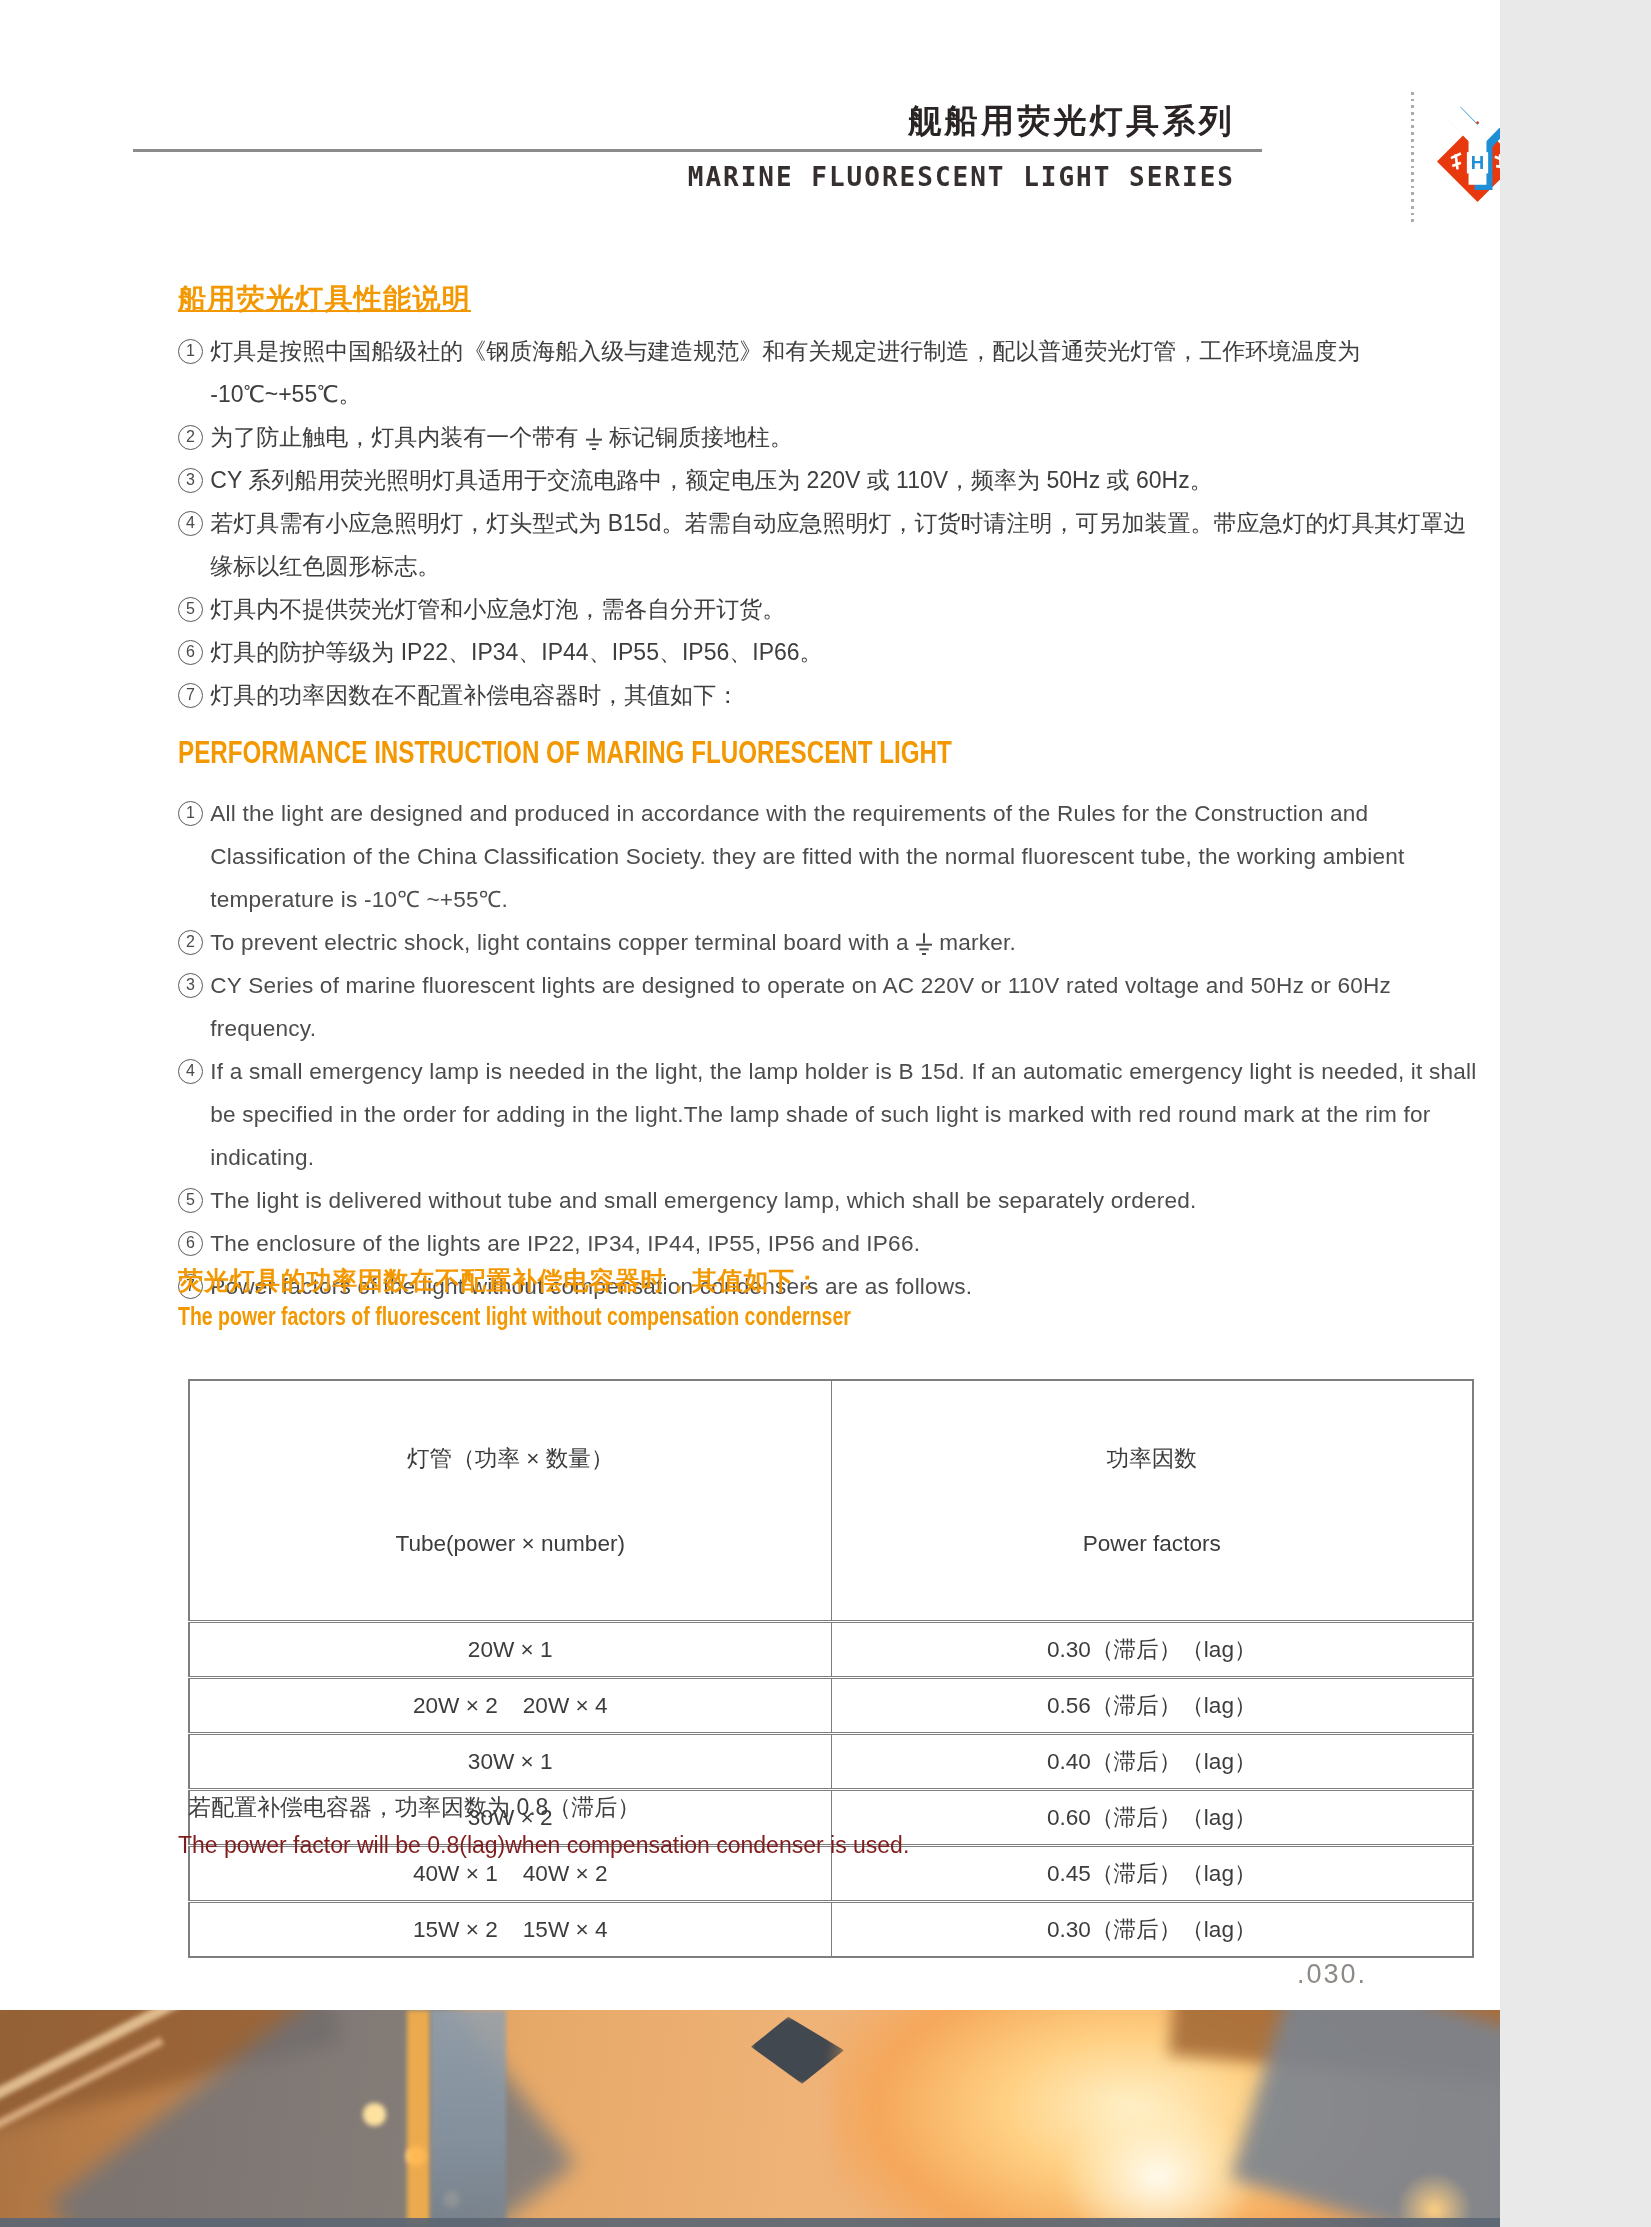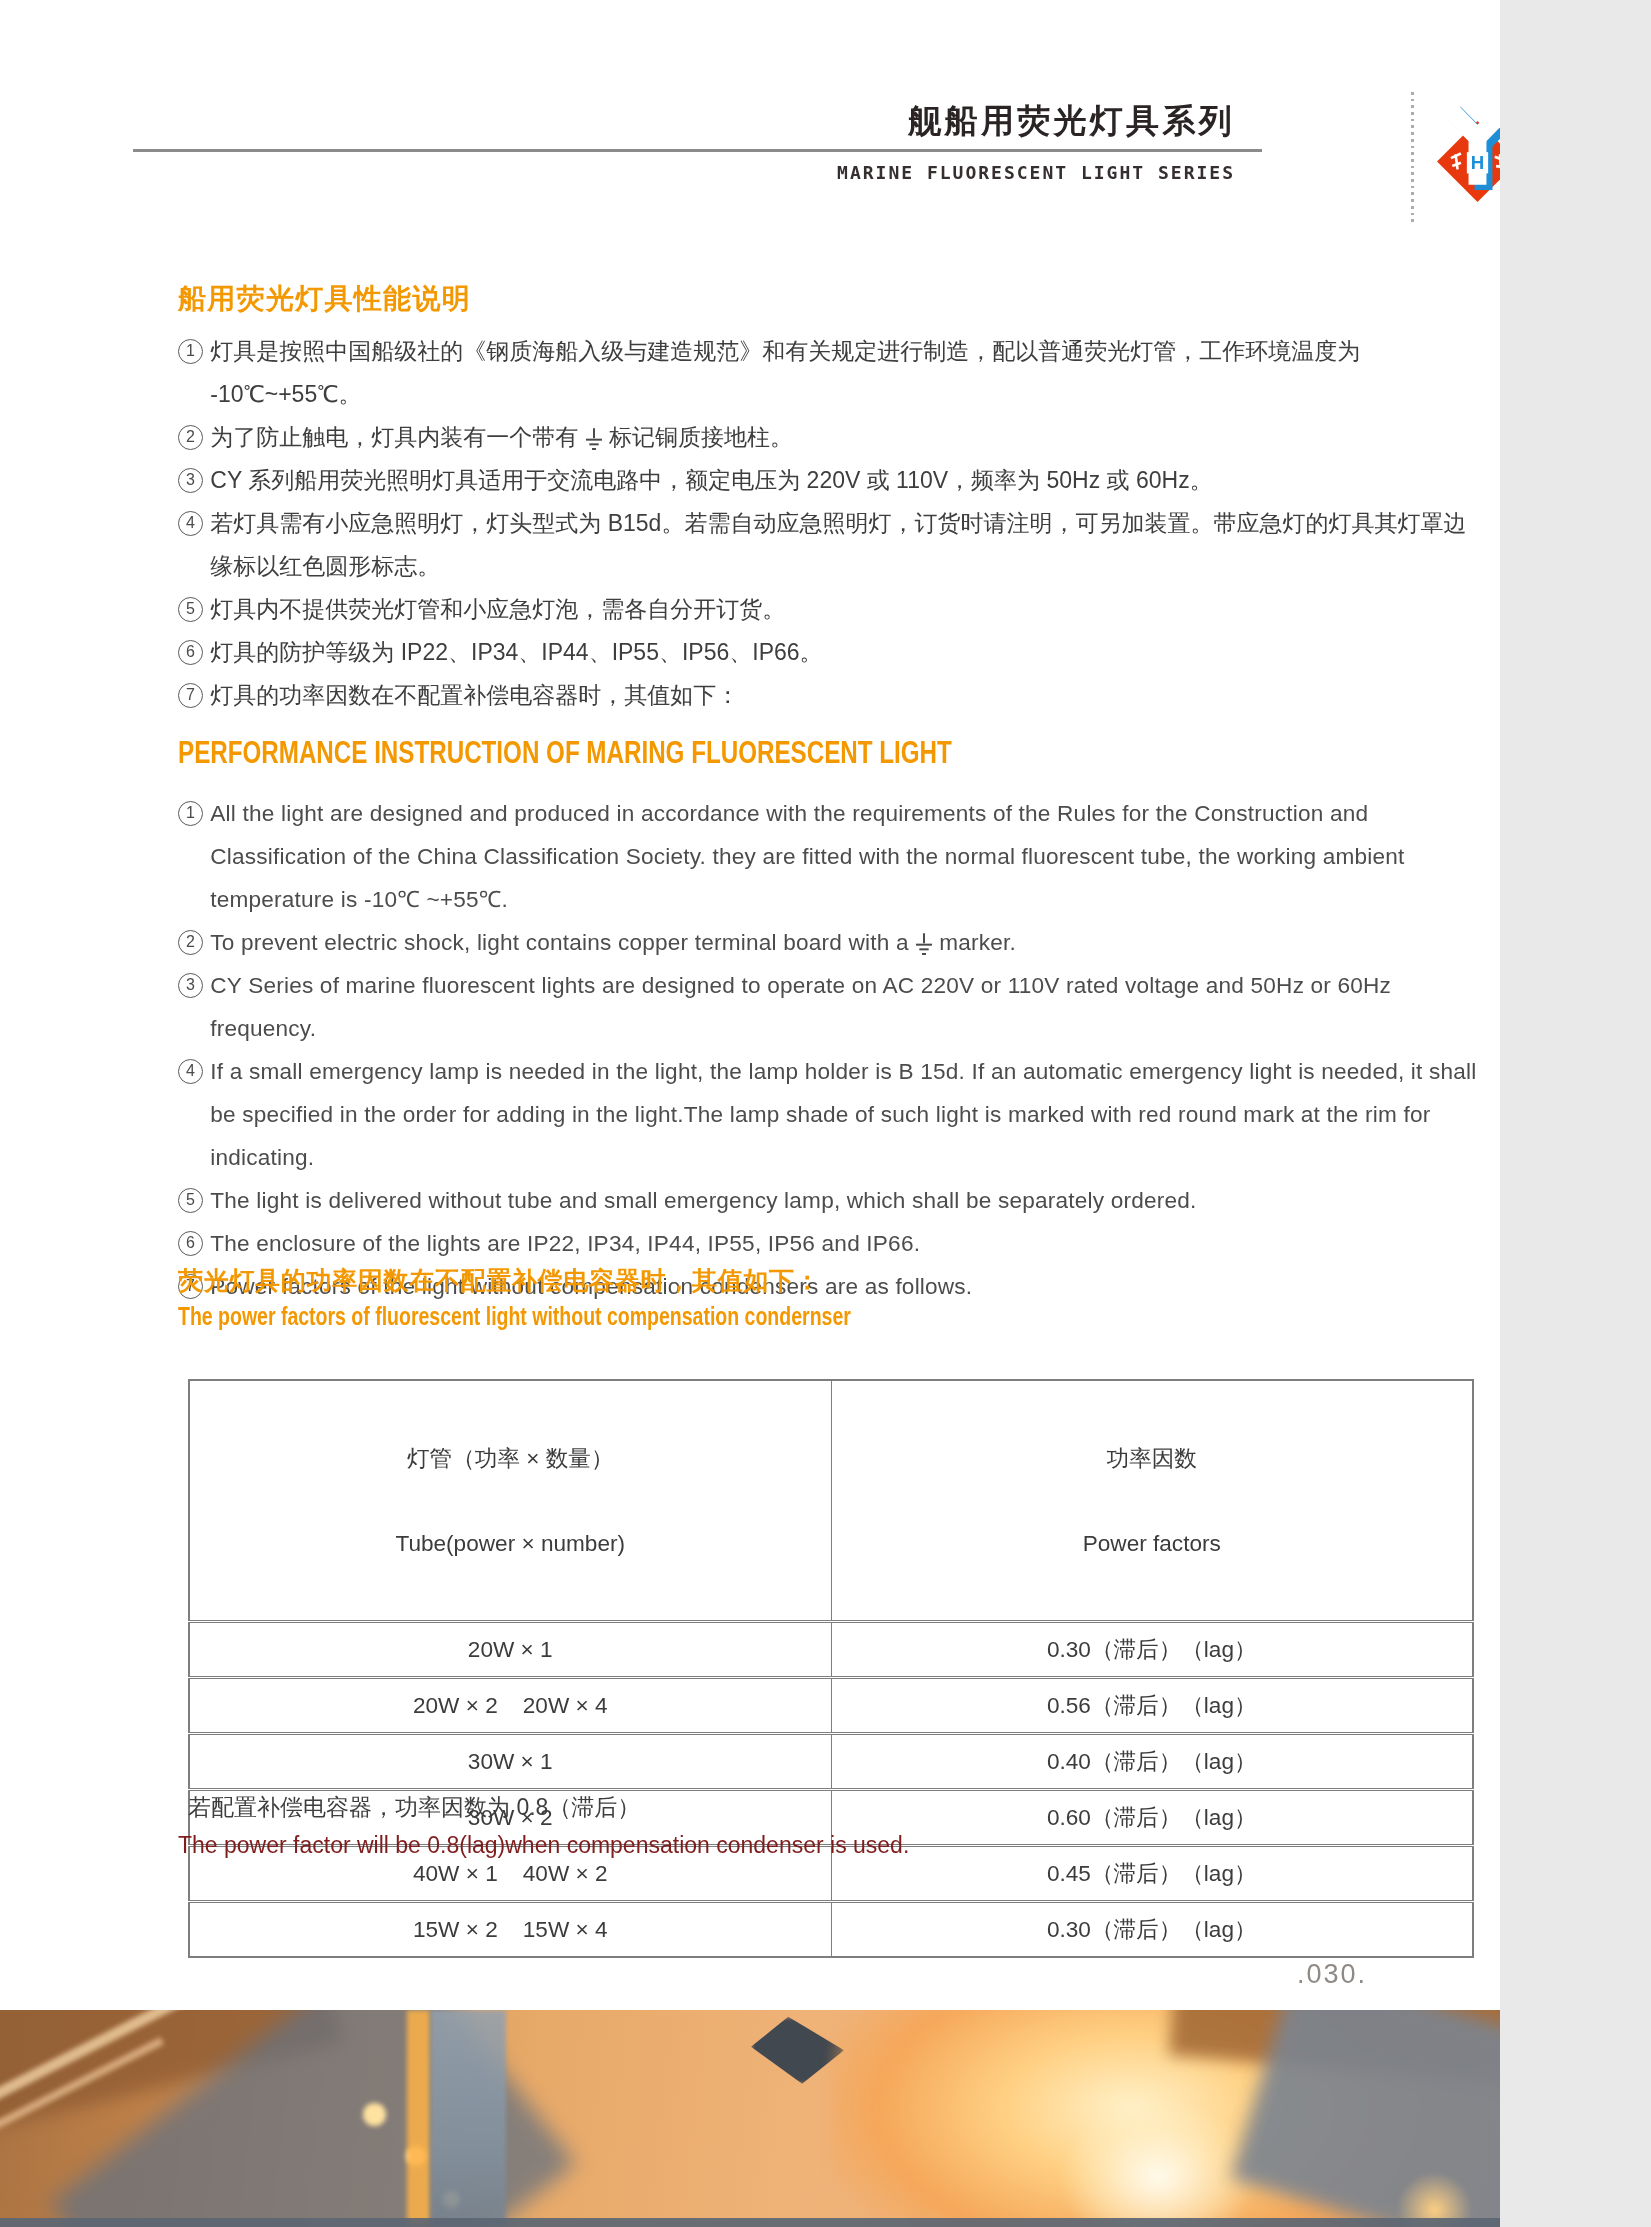--- a/index.html
+++ b/index.html
@@ -12,31 +12,31 @@
     position:absolute; top:99px; right:265px;
     font-size:33px; font-weight:700; letter-spacing:3.3px; color:#2a2424;
   }
   .header-rule{
     position:absolute; top:149px; left:133px; right:238px; height:2.7px;
     background:#8b8b8b;
   }
   .en-title{
     position:absolute; top:162px; right:265px;
     font-family:"DejaVu Sans Mono", monospace;
-    font-size:18px; font-weight:600; letter-spacing:2px; color:#362f2f;
+    font-size:26px; font-weight:600; letter-spacing:2px; color:#362f2f;
   }
   .dotted-sep{
     position:absolute; top:92px; left:1411px; width:2.7px; height:130px;
     background-image:repeating-linear-gradient(to bottom,#a9adb2 0 2.7px, transparent 2.7px 6.7px);
   }
   .logo{position:absolute; top:101px; left:1431px; width:93px; height:101px;}
   
   .sec-title-cn{
     position:absolute; left:178px; top:280px;
-    font-size:28px; font-weight:700; letter-spacing:1.3px; color:#f39800;
+    font-size:28px; font-weight:700; letter-spacing:1.3px; color:#f39800;text-decoration:underline;
   }
   .condensed{display:inline-block; transform:scaleX(0.78); transform-origin:left center; font-weight:700;}
   .sec-title-en{
     position:absolute; left:178px; top:735px;
     font-size:31px; color:#f39800; letter-spacing:0;
   }
   
   .cn-list{position:absolute; left:178px; top:330px; width:1302px; font-size:23px; line-height:43px; color:#3e3e3e;}
   .en-list{position:absolute; left:178px; top:792px; width:1306px; font-size:22.6px; line-height:43px; color:#4c4c4c; letter-spacing:0.2px;}
   .item{display:flex; align-items:flex-start;}

